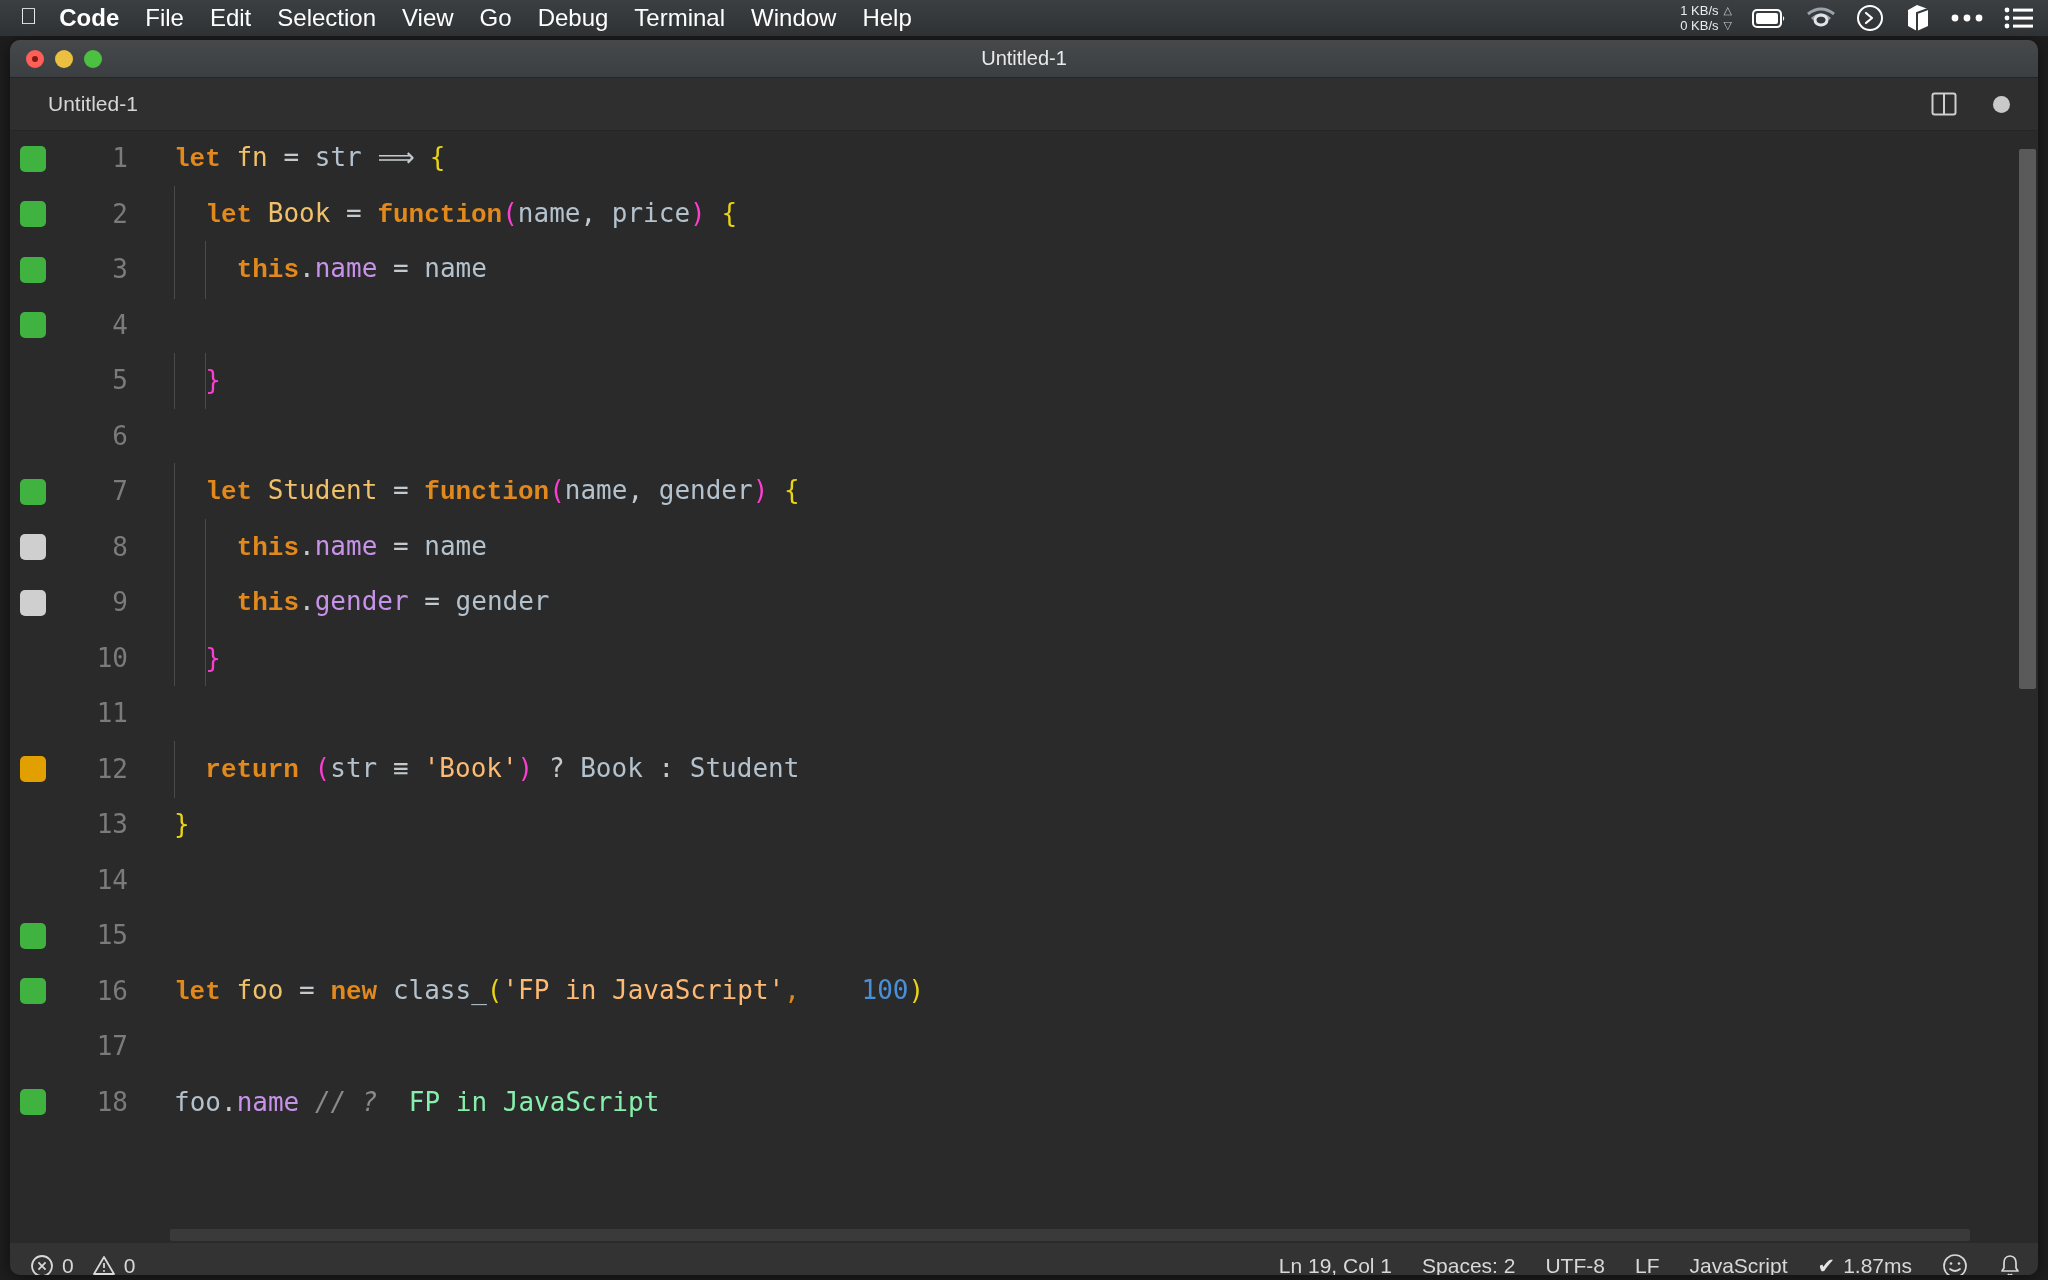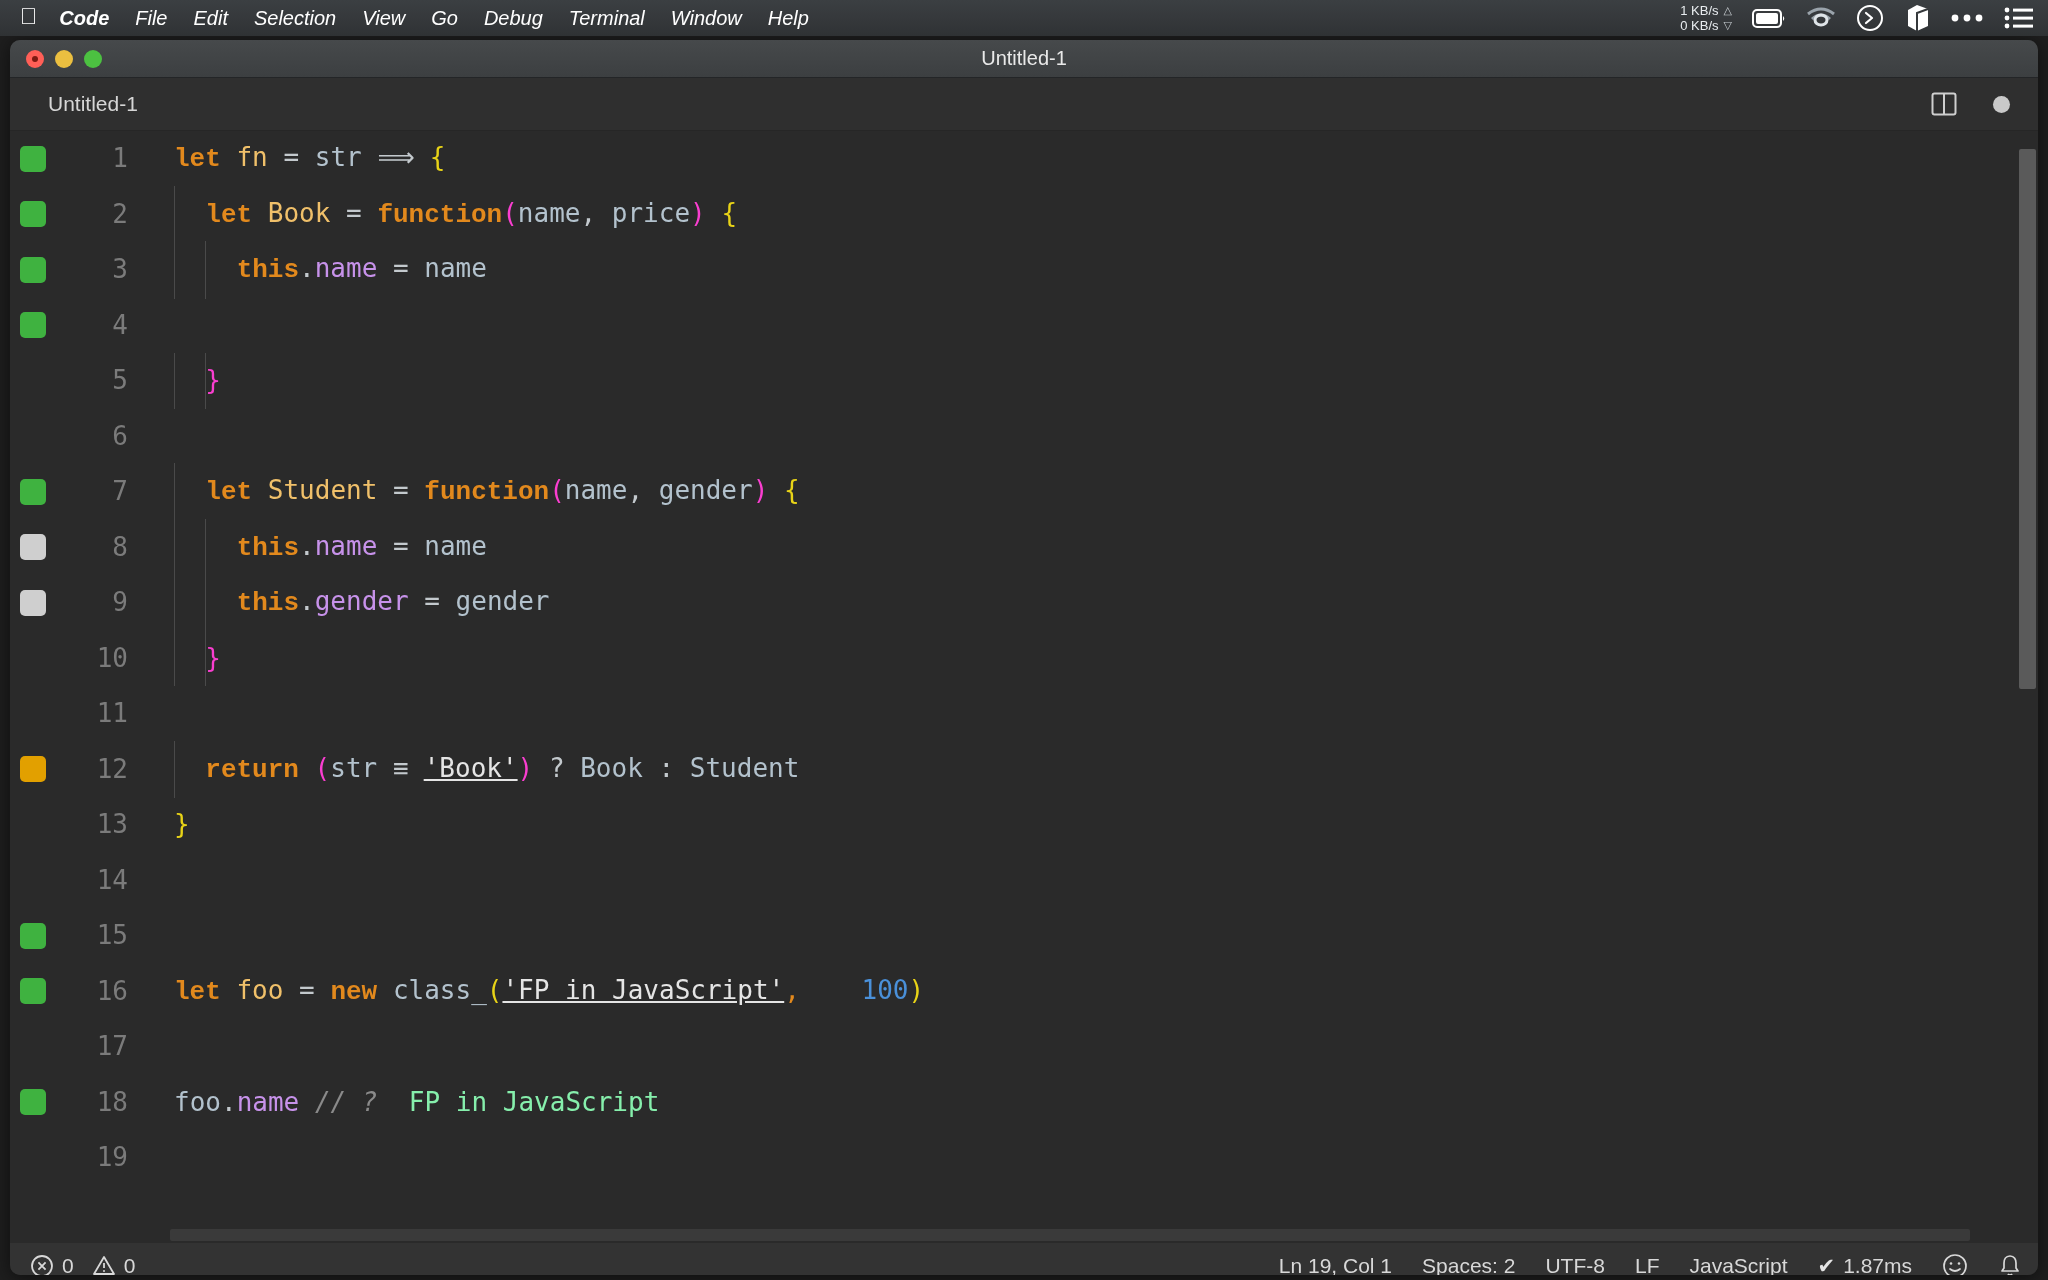--- a/index.html
+++ b/index.html
@@ -22,22 +22,21 @@
     color: #ffffff;
     font-size: 20px;
     z-index: 50;
   }
   #menubar .apple {
     font-size: 23px; line-height: 1;
     margin-right: 22px; margin-top: -3px;
   }
   #menubar .mi {
     margin-right: 26px; white-space: nowrap;
-    font-size: 20px;
-    font-style: italic;
+    font-size: 24px;
   }
   #menubar .mi.bold { font-weight: bold; }
   #menubar .spacer { flex: 1 1 auto; }
   .tray { display: flex; align-items: center; gap: 20px; }
   .netspeed {
     display: flex; align-items: center; gap: 5px;
     font-size: 13px; line-height: 15px; color: #e8ecef;
   }
   .netspeed .nums { text-align: right; }
   .netspeed .arrows {
@@ -130,21 +129,21 @@
   
   .t-kw      { color: #e2891d; font-weight: bold; font-family: Liberation Mono, monospace; }
   .t-fn      { color: #f0c06a; }
   .t-var     { color: #b3c2cd; }
   .t-op      { color: #c3c9cd; }
   .t-brace-y { color: #e8d317; }
   .t-brace-m { color: #fa3ed0; }
   .t-paren-m { color: #fa3ed0; }
   .t-paren-y { color: #e8d317; }
   .t-prop    { color: #c792ea; }
-  .t-str     { color: #e5e5e5; text-decoration: underline; }
+  .t-str     { color: #fdba74; }
   .t-num     { color: #4a90d9; margin-left: 46px; }
   .t-punct   { color: #c3c9cd; }
   .t-comma-o { color: #e2891d; }
   .t-comment { color: #8a8a8a; font-style: italic; }
   .t-inline  { color: #86efac; margin-top: 44px; }
   .lig { letter-spacing: -.02em; }
 
   
   #vscroll {
     position: absolute; right: 0; top: 0;
@@ -386,25 +385,20 @@
         <span class="lineno">17</span>
         <span class="codecell"></span>
       </div>
 
       <div class="row">
         <span class="marker-cell"><span class="marker green"></span></span>
         <span class="lineno">18</span>
         <span class="codecell"><span class="t-var">foo</span><span class="t-punct">.</span><span class="t-prop">name</span> <span class="t-comment">// ?</span>  <span class="t-inline">FP in JavaScript</span></span>
       </div>
 
-      <div class="row">
-        <span class="marker-cell"></span>
-        <span class="lineno">19</span>
-        <span class="codecell"></span>
-      </div>
 
     </div>
 
     <div id="vscroll">
       <div id="vthumb"></div>
     </div>
     <div id="hscroll">
       <div id="hthumb"></div>
     </div>
   </div>

